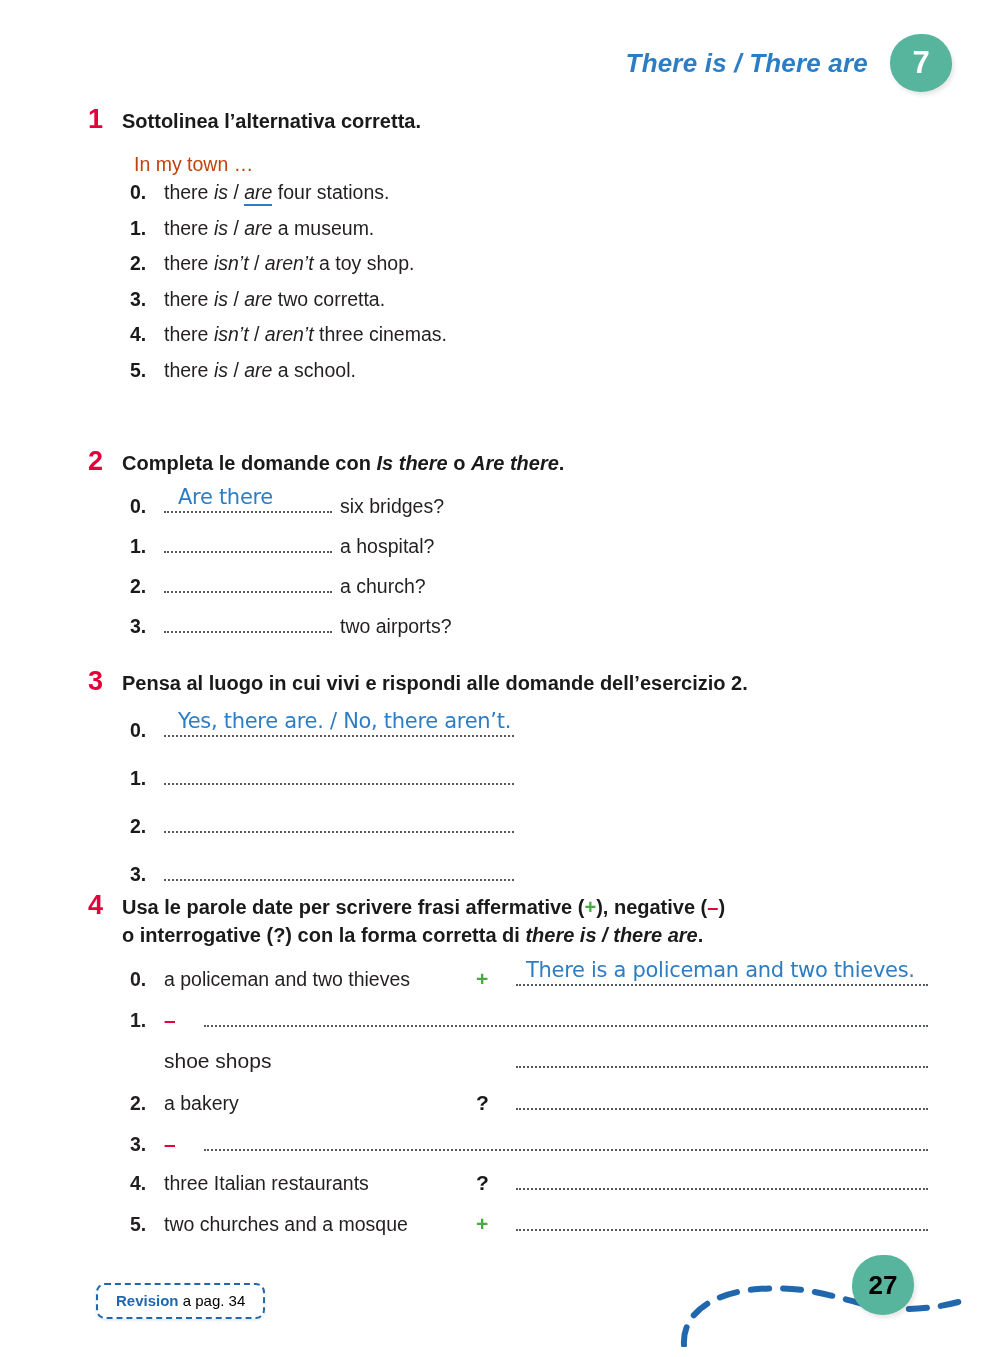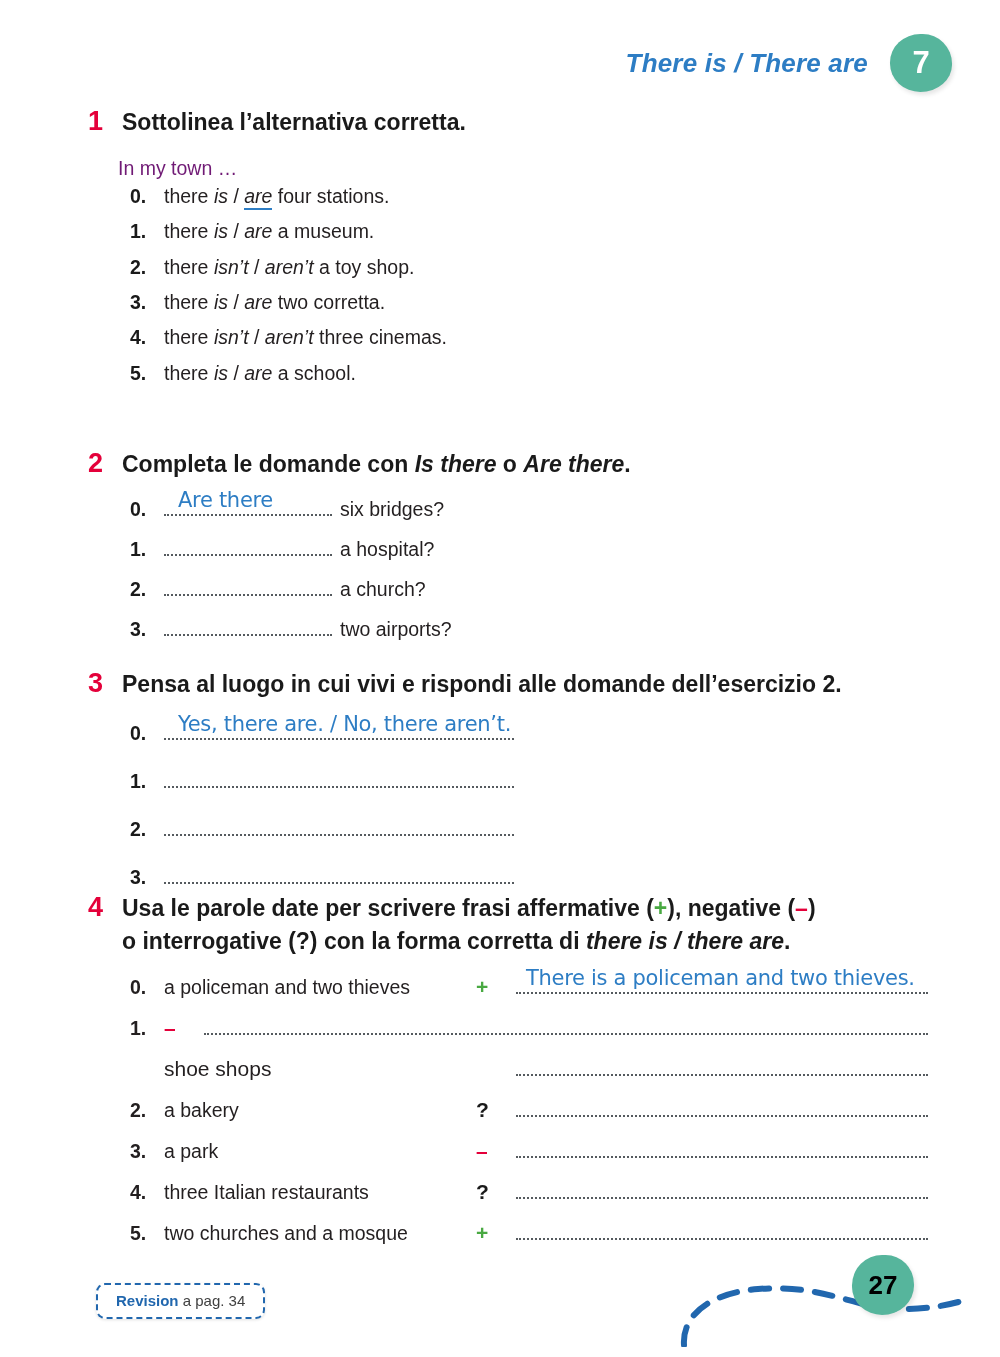--- a/index.html
+++ b/index.html
@@ -59,33 +59,33 @@
     gap: 14px;
   }
   .ex-num {
     color: #e4003a;
     font-size: 27px;
     font-weight: bold;
     line-height: 1;
     min-width: 20px;
   }
   .ex-title {
-    font-size: 23px;
+    font-size: 20px;
     font-weight: bold;
     line-height: 1.42;
     color: #1a1a1a;
   }
   .ex-title i { }
   .plus-sign { color: #49a942; font-weight: bold; }
   .minus-sign { color: #e4003a; font-weight: bold; }
 
   .lead-in {
     font-size: 19.5px;
-    margin: 18px 0 4px 30px;
-    color: #701a75;
+    margin: 18px 0 4px 46px;
+    color: #c2410c;
   }
 
   .items {
     margin: 6px 0 0 42px;
   }
   .item {
     display: flex;
     align-items: baseline;
     font-size: 19.5px;
     line-height: 1.1;
@@ -175,21 +175,21 @@
     border: 2.5px dashed #2167ae;
     border-radius: 9px;
     padding: 7px 18px 8px;
     font-size: 15px;
     color: #2167ae;
     background: #ffffff;
     box-shadow: 0 1px 3px rgba(0,0,0,0.12);
     white-space: nowrap;
   }
   .revision-tag b { font-weight: bold; }
-  .revision-tag span.light { color: #404040; }
+  .revision-tag span.light { color: #000000; }
 
   .page-num-wrap {
     position: absolute;
     right: 38px;
     bottom: 10px;
     width: 300px;
     height: 120px;
   }
   .swoosh {
     position: absolute;
@@ -381,21 +381,20 @@
       <span class="ex4-num">2.</span>
       <span class="ex4-words">a bakery</span>
       <span class="ex4-sign question">?</span>
       <span class="ex4-answer">
           <span class="handwriting"></span>
         </span>
     </div>
 
     <div class="ex4-row">
       <span class="ex4-num">3.</span>
-      <span class="ex4-words">a park</span>
       <span class="ex4-sign minus">–</span>
       <span class="ex4-answer">
           <span class="handwriting"></span>
         </span>
     </div>
 
     <div class="ex4-row">
       <span class="ex4-num">4.</span>
       <span class="ex4-words">three Italian restaurants</span>
       <span class="ex4-sign question">?</span>

